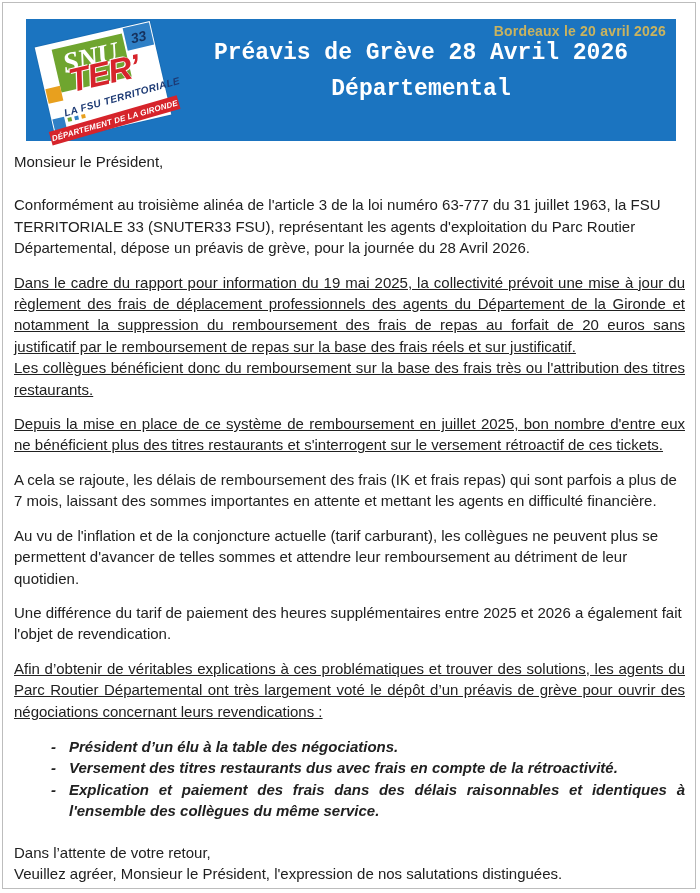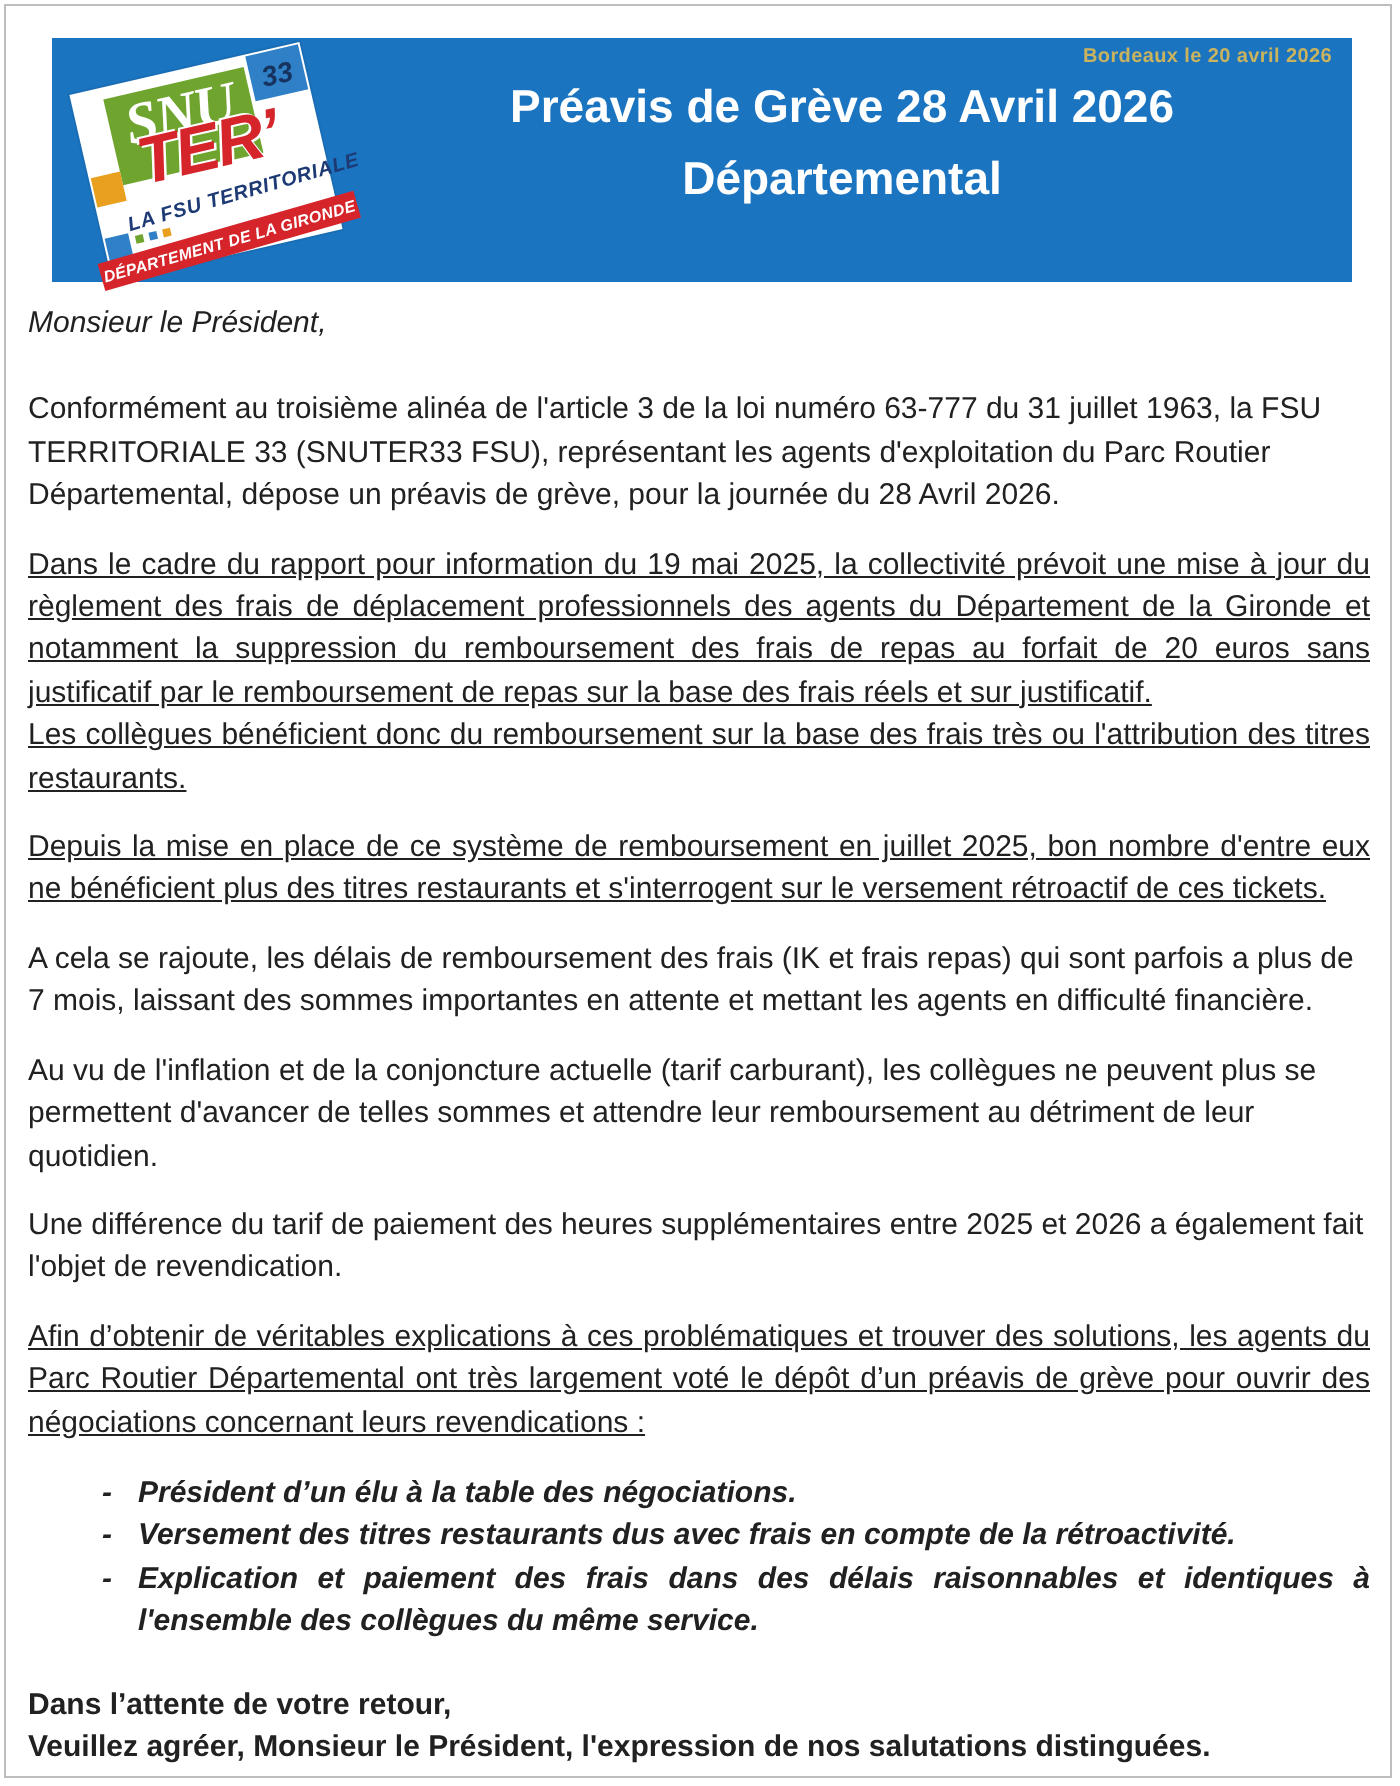--- a/index.html
+++ b/index.html
@@ -8,23 +8,23 @@
     --logo_blue:#2f80c6; --logo_navy:#1d3a74; --white:#ffffff;
   }
   html,body{margin:0;padding:0;background:#fff;}
   .page{
     position:relative; margin:2px; width:694px; height:887px; box-sizing:border-box;
     border:1px solid var(--page_border); background:#fff; overflow:hidden;
     font-family:"Liberation Sans", sans-serif; color:var(--text);
   }
   
   .header{position:absolute; left:23px; top:16px; width:650px; height:122px; background:var(--header_bg);}
-  .date-line{position:absolute; top:4px; right:10px; font-size:10px; font-weight:bold; color:var(--date_gold); letter-spacing:.2px;}
+  .date-line{position:absolute; top:4px; right:10px; font-size:14px; font-weight:bold; color:var(--date_gold); letter-spacing:.2px;}
   .titles{position:absolute; left:148px; right:8px; top:16px; text-align:center; color:var(--white);
-          font-weight:bold; font-size:23px; line-height:36px;}
+          font-weight:bold; font-size:23px; line-height:36px;font-family:Liberation Mono, monospace;}
   .titles span{display:block; white-space:nowrap;}
   
   .logo-wrap{position:absolute; left:10px; top:6px; width:140px; height:112px;}
   .logo-card{position:absolute; left:8px; top:8px; width:118px; height:96px; background:var(--white);
              transform:rotate(-13deg); box-shadow:0 0 0 1px rgba(0,0,0,.06);}
   .lg-green{position:absolute; left:16px; top:6px; width:72px; height:44px; background:var(--logo_green);}
   .lg-snu{position:absolute; left:8px; top:0px; font-family:"Liberation Serif", serif; font-style:italic;
           font-weight:bold; font-size:29px; color:var(--white); letter-spacing:-1px;}
   .lg-33tile{position:absolute; right:1px; top:1px; width:27px; height:23px; background:var(--logo_blue);
              display:flex; align-items:center; justify-content:center;}
@@ -39,28 +39,28 @@
   .lg-dots i{display:block; width:4px; height:4px;}
   .lg-dot-g{background:var(--logo_green);} .lg-dot-b{background:var(--logo_blue);} .lg-dot-o{background:var(--logo_orange);}
   .lg-banner{position:absolute; left:-5px; top:82px; width:133px; background:var(--logo_red); color:var(--white);
              font-style:italic; font-weight:bold; font-size:8px; text-align:center; padding:2.5px 0;
              transform:rotate(-3deg); white-space:nowrap; letter-spacing:.2px;}
   
   .body{position:absolute; left:11px; right:10px; top:148px; font-size:15px; line-height:21.4px;}
   .body p{margin:0 0 13px 0;}
   .body p.justify{text-align:justify;text-decoration:underline;}
   .body p.tight{margin-bottom:0;}
-  .salutation{margin-bottom:22px !important;font-style:italic;}
+  .salutation{margin-bottom:22px !important;}
   ul.bullets{list-style:none; margin:14px 0 13px 0; padding:0; font-weight:bold; font-style:italic;}
   ul.bullets li{display:flex; margin:0 0 0 24px;}
   ul.bullets .dash{flex:0 0 31px; text-align:left; padding-left:13px; box-sizing:border-box;}
   ul.bullets .btext{flex:1;}
   ul.bullets .btext.justify{text-align:justify;}
   .closing{margin-top:20px;}
-  .closing p{margin:0;font-weight:bold;}
+  .closing p{margin:0;}
   .signature{margin-top:22px;}
 </style>
 </head>
 <body>
 
 <div class="page">
 
   <div class="header">
     <div class="date-line">Bordeaux le 20 avril 2026</div>
 

